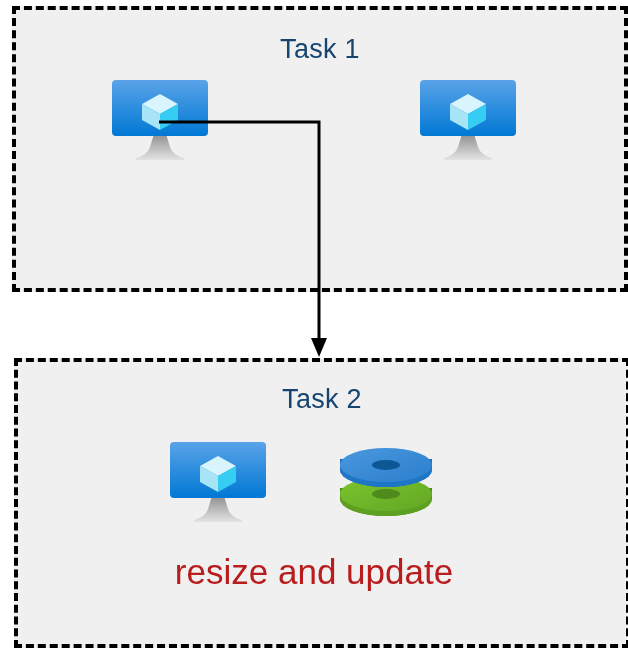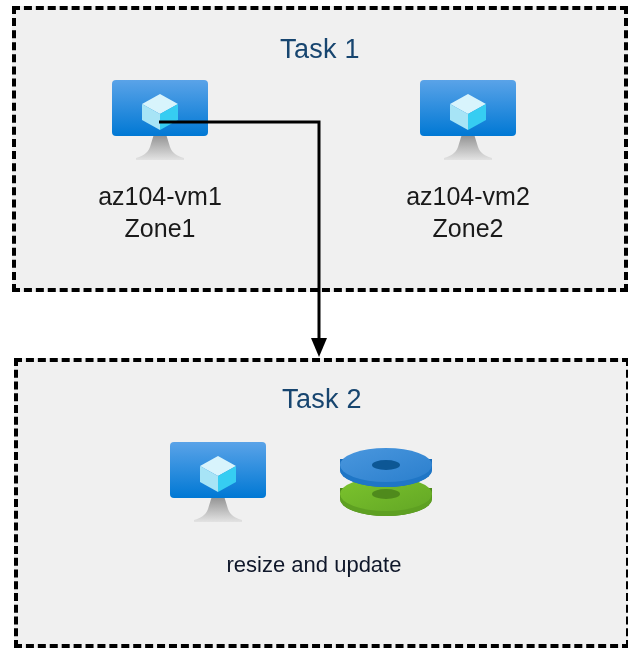--- a/index.html
+++ b/index.html
@@ -72,22 +72,22 @@
     white-space: pre-line;
     font-family: "Liberation Sans", sans-serif;
   }
 
   #caption-resize {
     position: absolute;
     left: 0;
     right: 0;
     top: 552px;
     text-align: center;
-    font-size: 22px;
-    color: #0f172a;
+    font-size: 35px;
+    color: #b91c1c;
     font-family: "Liberation Sans", sans-serif;
   }
 
   
   .icon-vm {
     width: 104px;
     height: 86px;
     display: inline-block;
   }
   .icon-disks {
@@ -127,22 +127,20 @@
         </defs>
         <path d="M46 56 h12 l4 13 c2 6 7 9 14 11 v2 H28 v-2 c7 -2 12 -5 14 -11 z" fill="url(#std1)"></path>
         <rect x="4" y="2" width="96" height="56" rx="4" fill="url(#scr1)"></rect>
         <g>
           <path d="M52 16 L70 26 L52 36 L34 26 Z" fill="#d8f4fc"></path>
           <path d="M34 26 L52 36 L52 52 L34 42 Z" fill="#a7e4f6"></path>
           <path d="M70 26 L52 36 L52 52 L70 42 Z" fill="#36cdf2"></path>
         </g>
       </svg>
     </span>
-    <div class="node-label">az104-vm1
-Zone1</div>
   </div>
 
   <div class="node" id="node-vm2">
     <span class="icon-vm">
       <svg viewBox="0 0 104 86" width="104" height="86" xmlns="http://www.w3.org/2000/svg">
         <defs>
           <linearGradient id="scr2" x1="0" y1="0" x2="0" y2="1">
             <stop offset="0" stop-color="#5aa3e8"></stop>
             <stop offset="1" stop-color="#0078d4"></stop>
           </linearGradient>
@@ -153,22 +151,20 @@
         </defs>
         <path d="M46 56 h12 l4 13 c2 6 7 9 14 11 v2 H28 v-2 c7 -2 12 -5 14 -11 z" fill="url(#std2)"></path>
         <rect x="4" y="2" width="96" height="56" rx="4" fill="url(#scr2)"></rect>
         <g>
           <path d="M52 16 L70 26 L52 36 L34 26 Z" fill="#d8f4fc"></path>
           <path d="M34 26 L52 36 L52 52 L34 42 Z" fill="#a7e4f6"></path>
           <path d="M70 26 L52 36 L52 52 L70 42 Z" fill="#36cdf2"></path>
         </g>
       </svg>
     </span>
-    <div class="node-label">az104-vm2
-Zone2</div>
   </div>
 
   <div class="task-box" id="task2-box">
     <div class="task-title" id="task2-title">Task 2</div>
   </div>
 
   <div class="node" id="node-vm3">
     <span class="icon-vm">
       <svg viewBox="0 0 104 86" width="104" height="86" xmlns="http://www.w3.org/2000/svg">
         <defs>

